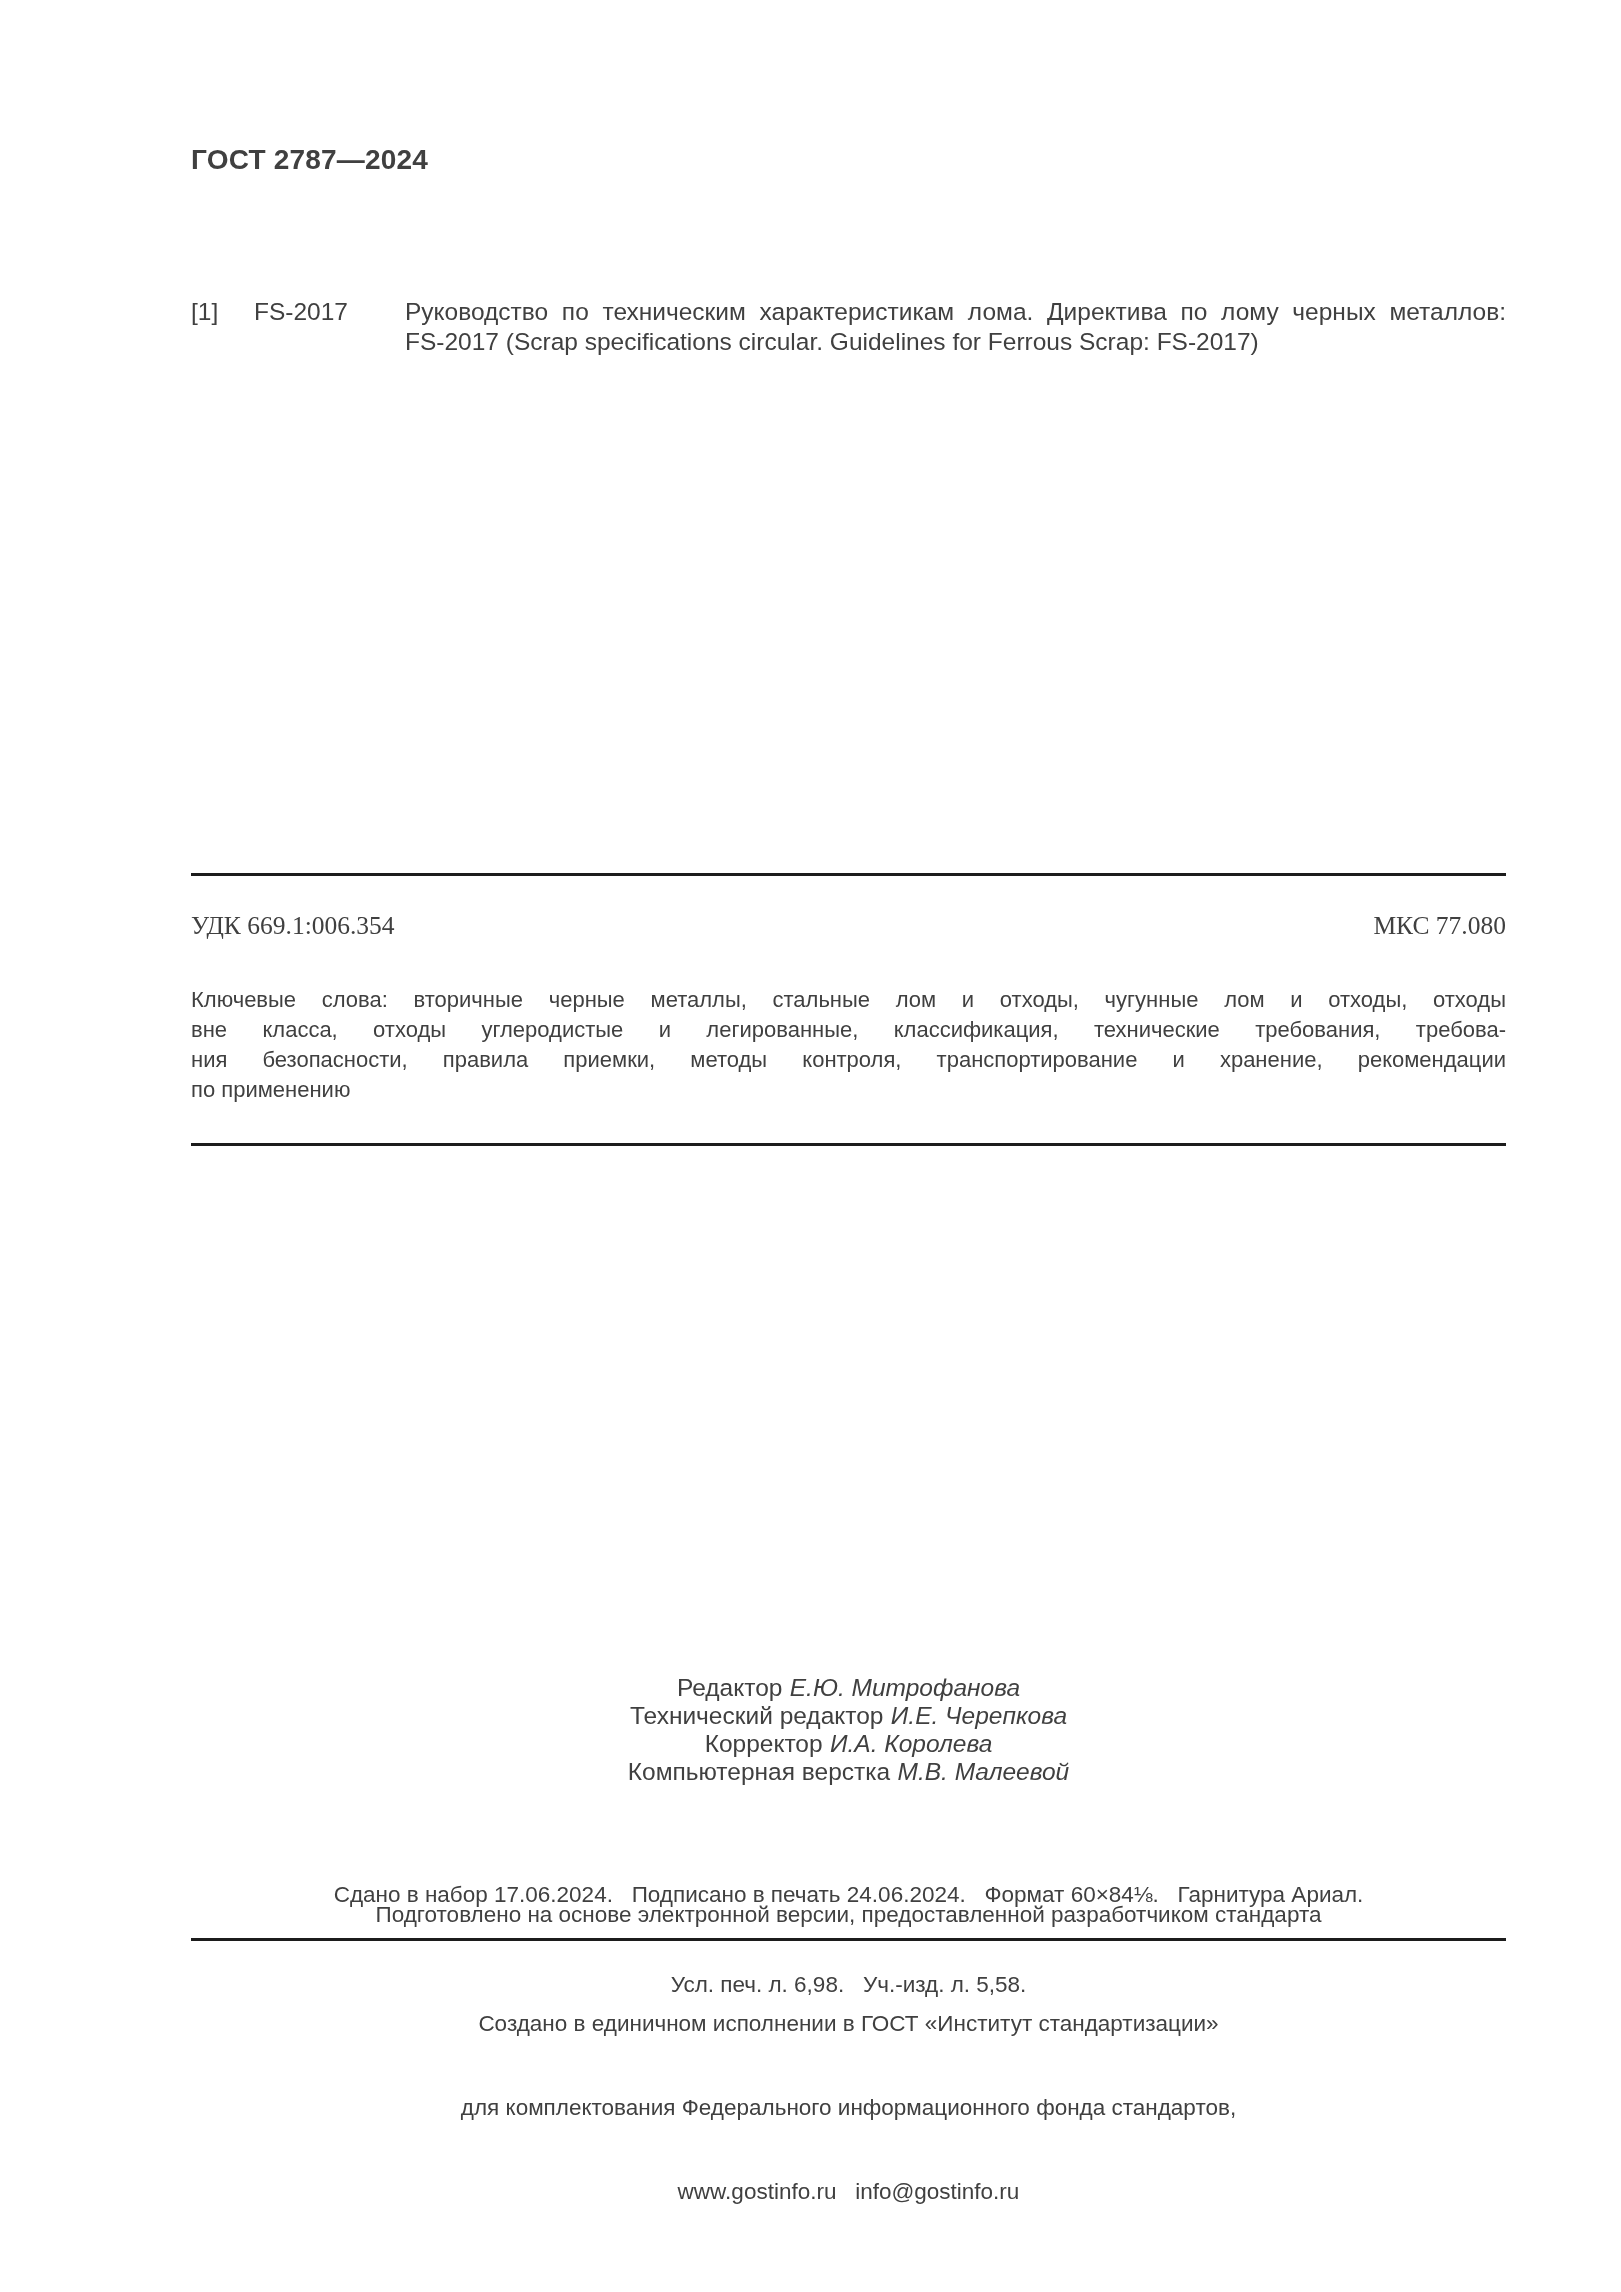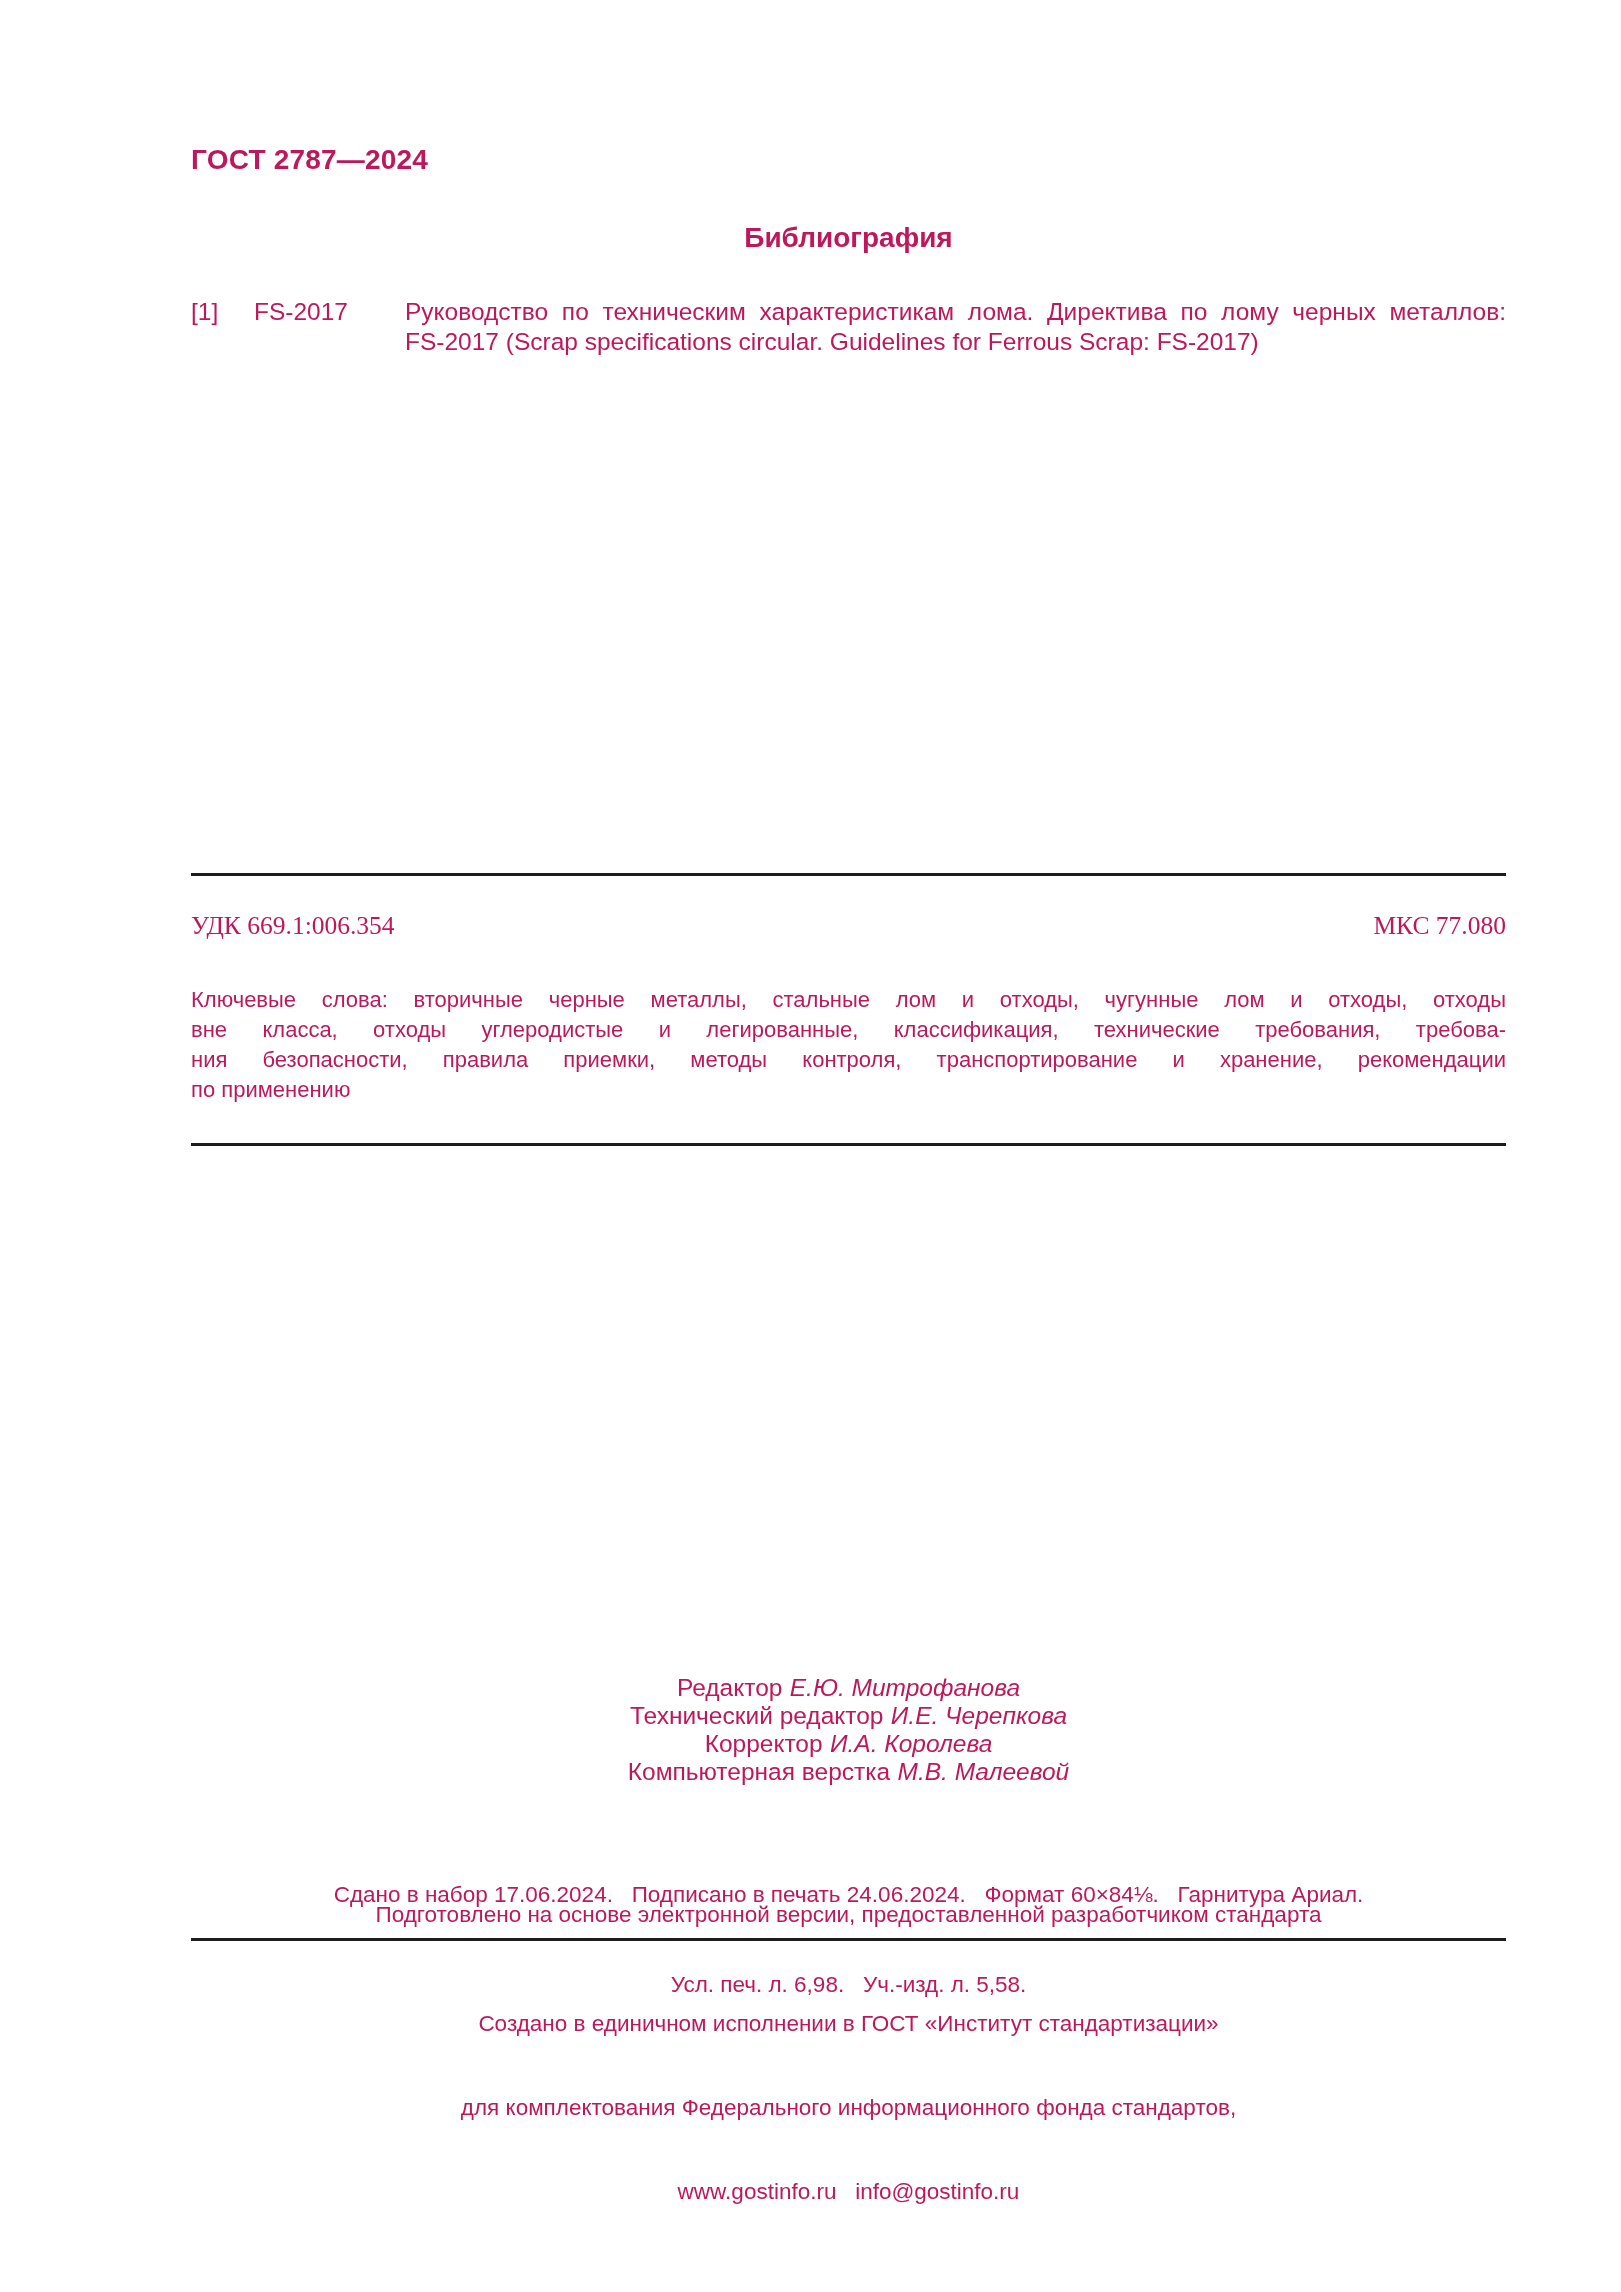--- a/index.html
+++ b/index.html
@@ -6,21 +6,21 @@
     margin: 0;
     padding: 0;
     background: #e8e8e8;
   }
   .page {
     position: relative;
     width: 1621px;
     height: 2293px;
     margin: 0 auto;
     background: #ffffff;
-    color: #be185d;
+    color: #404040;
     font-family: "Liberation Sans", "DejaVu Sans", sans-serif;
     overflow: hidden;
   }
   .abs {
     position: absolute;
     left: 191px;
     right: 115px;
   }
   .doc-code {
     top: 144px;
@@ -111,21 +111,20 @@
     white-space: pre-wrap;
   }
 </style>
 </head>
 <body>
 
 <div class="page">
 
   <div class="abs doc-code">ГОСТ 2787—2024</div>
 
-  <div class="abs bib-title">Библиография</div>
 
   <div class="abs bib-entry">
     <span class="bib-ref">[1]</span>
     <span class="bib-code">FS-2017</span>
     <div class="bib-desc">
       <div class="just">Руководство по техническим характеристикам лома. Директива по лому черных металлов:</div>
       <div>FS-2017 (Scrap specifications circular. Guidelines for Ferrous Scrap: FS-2017)</div>
     </div>
   </div>
 

